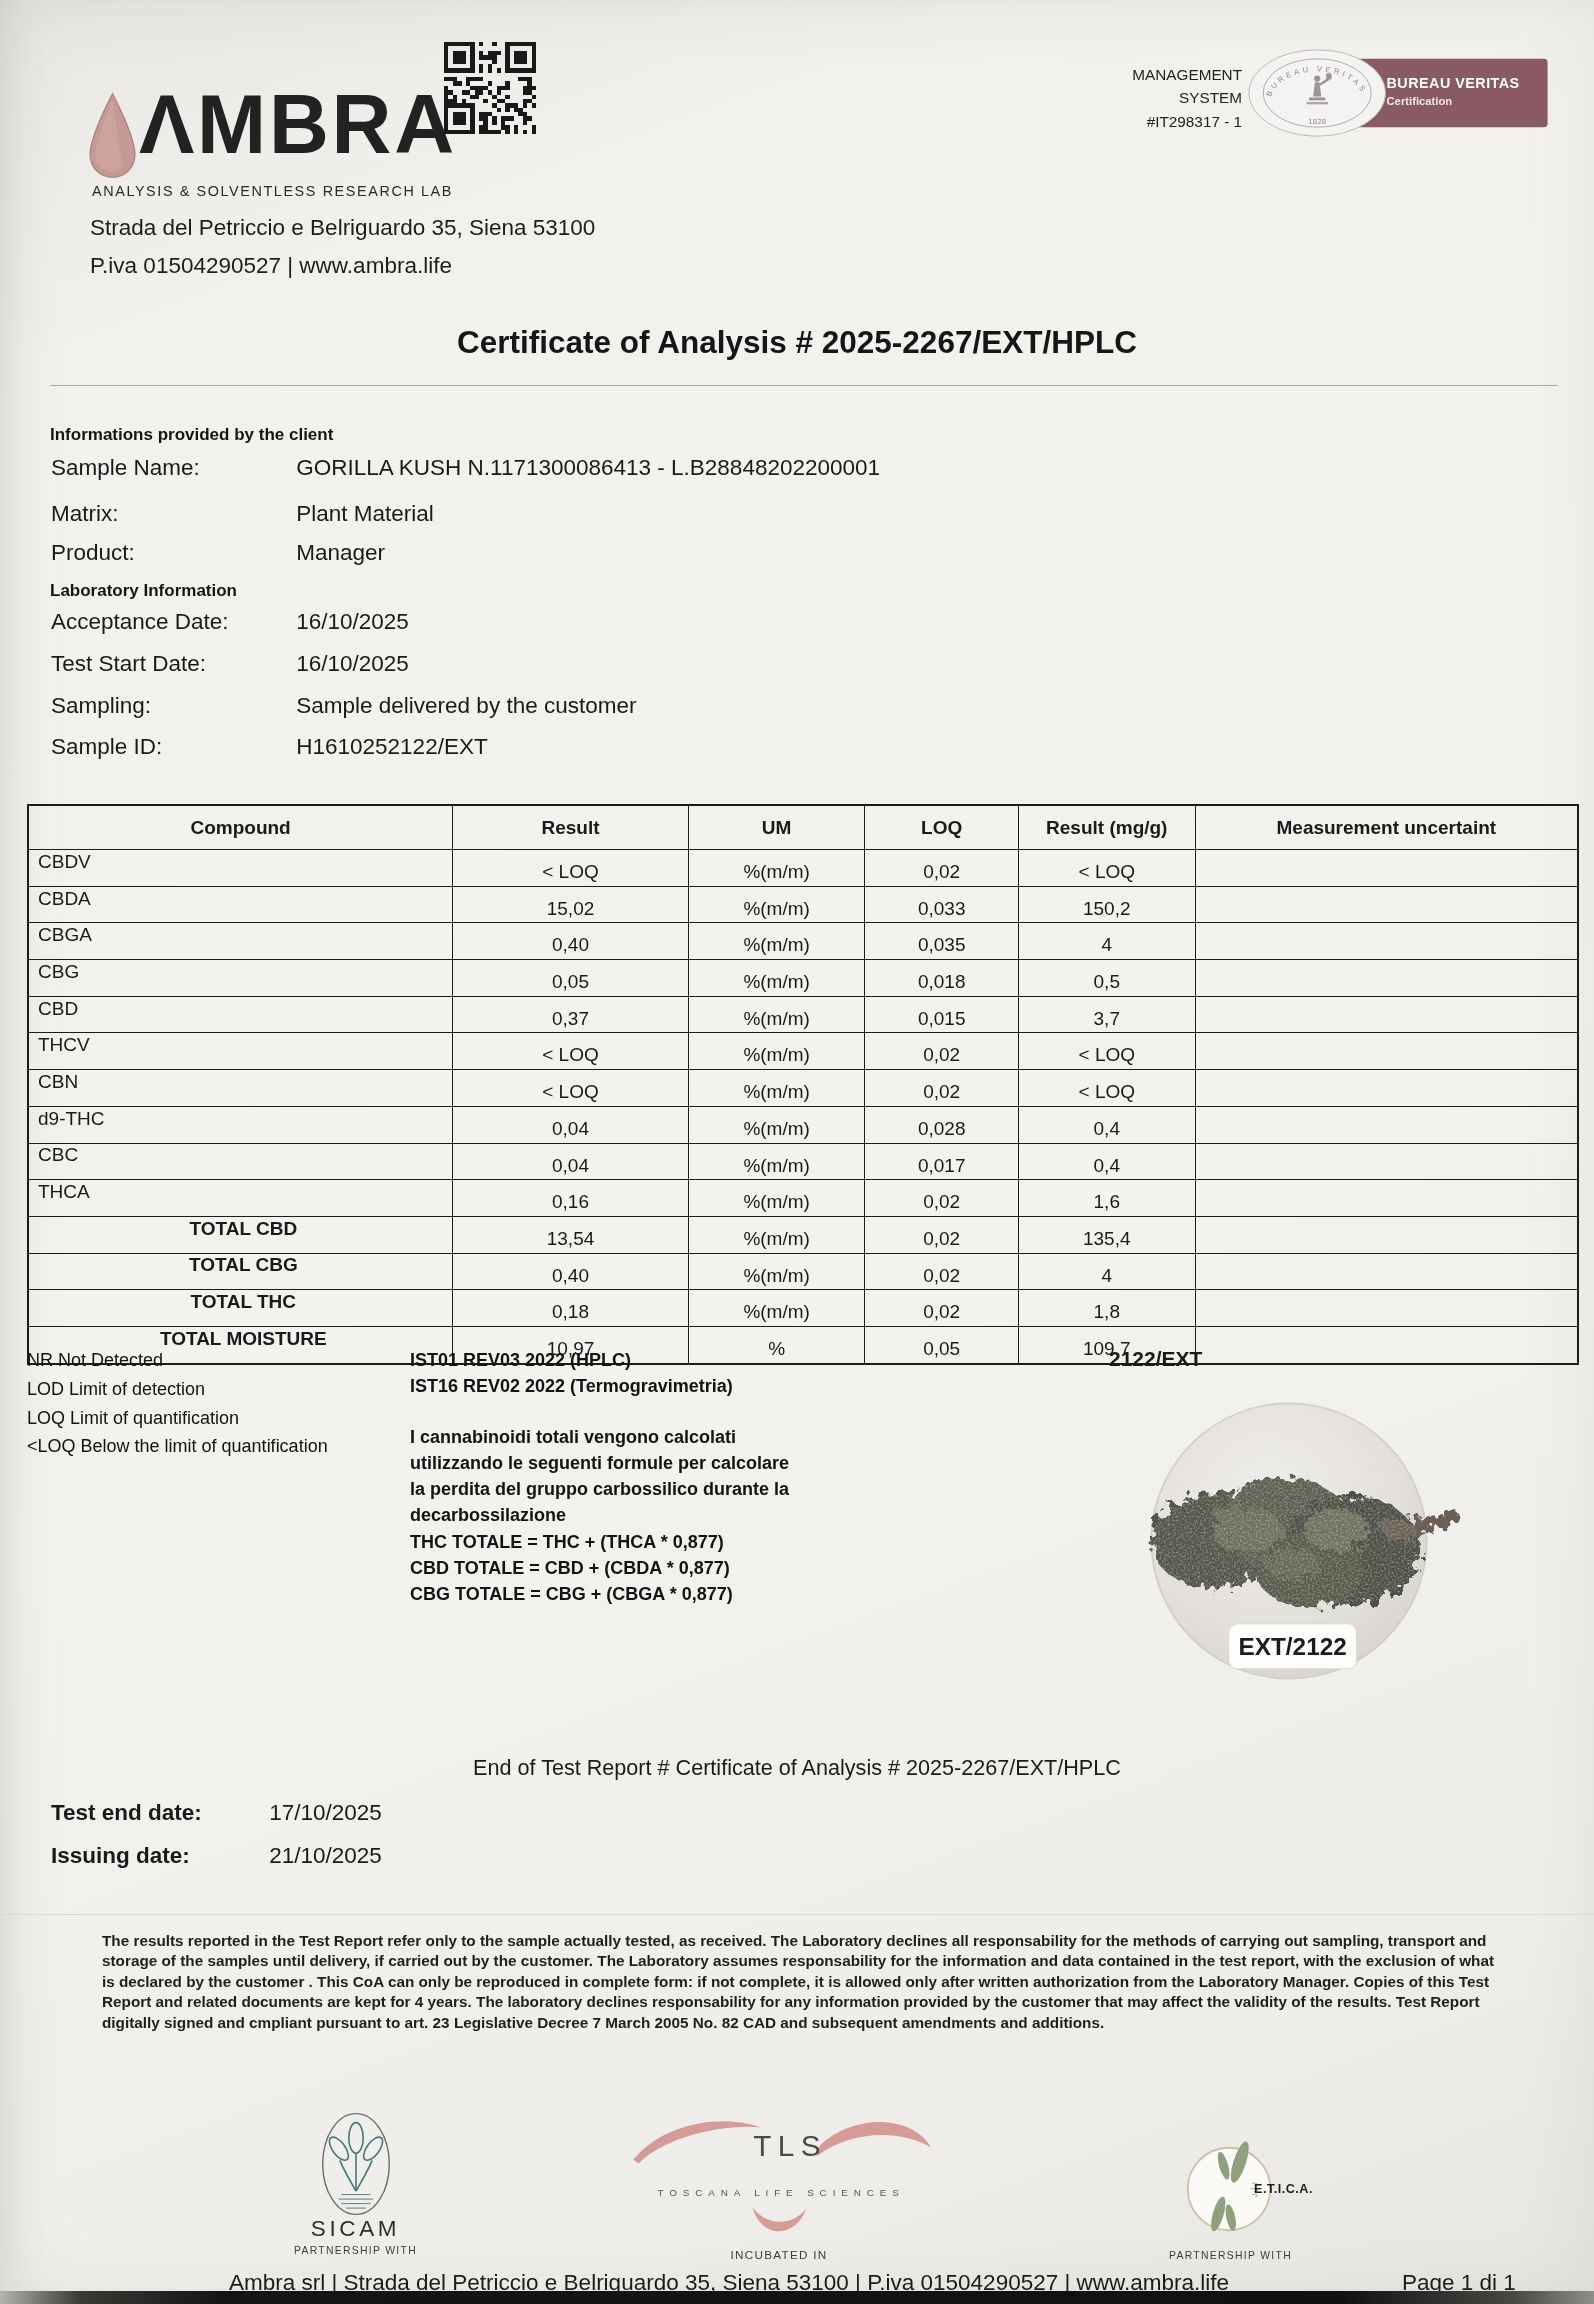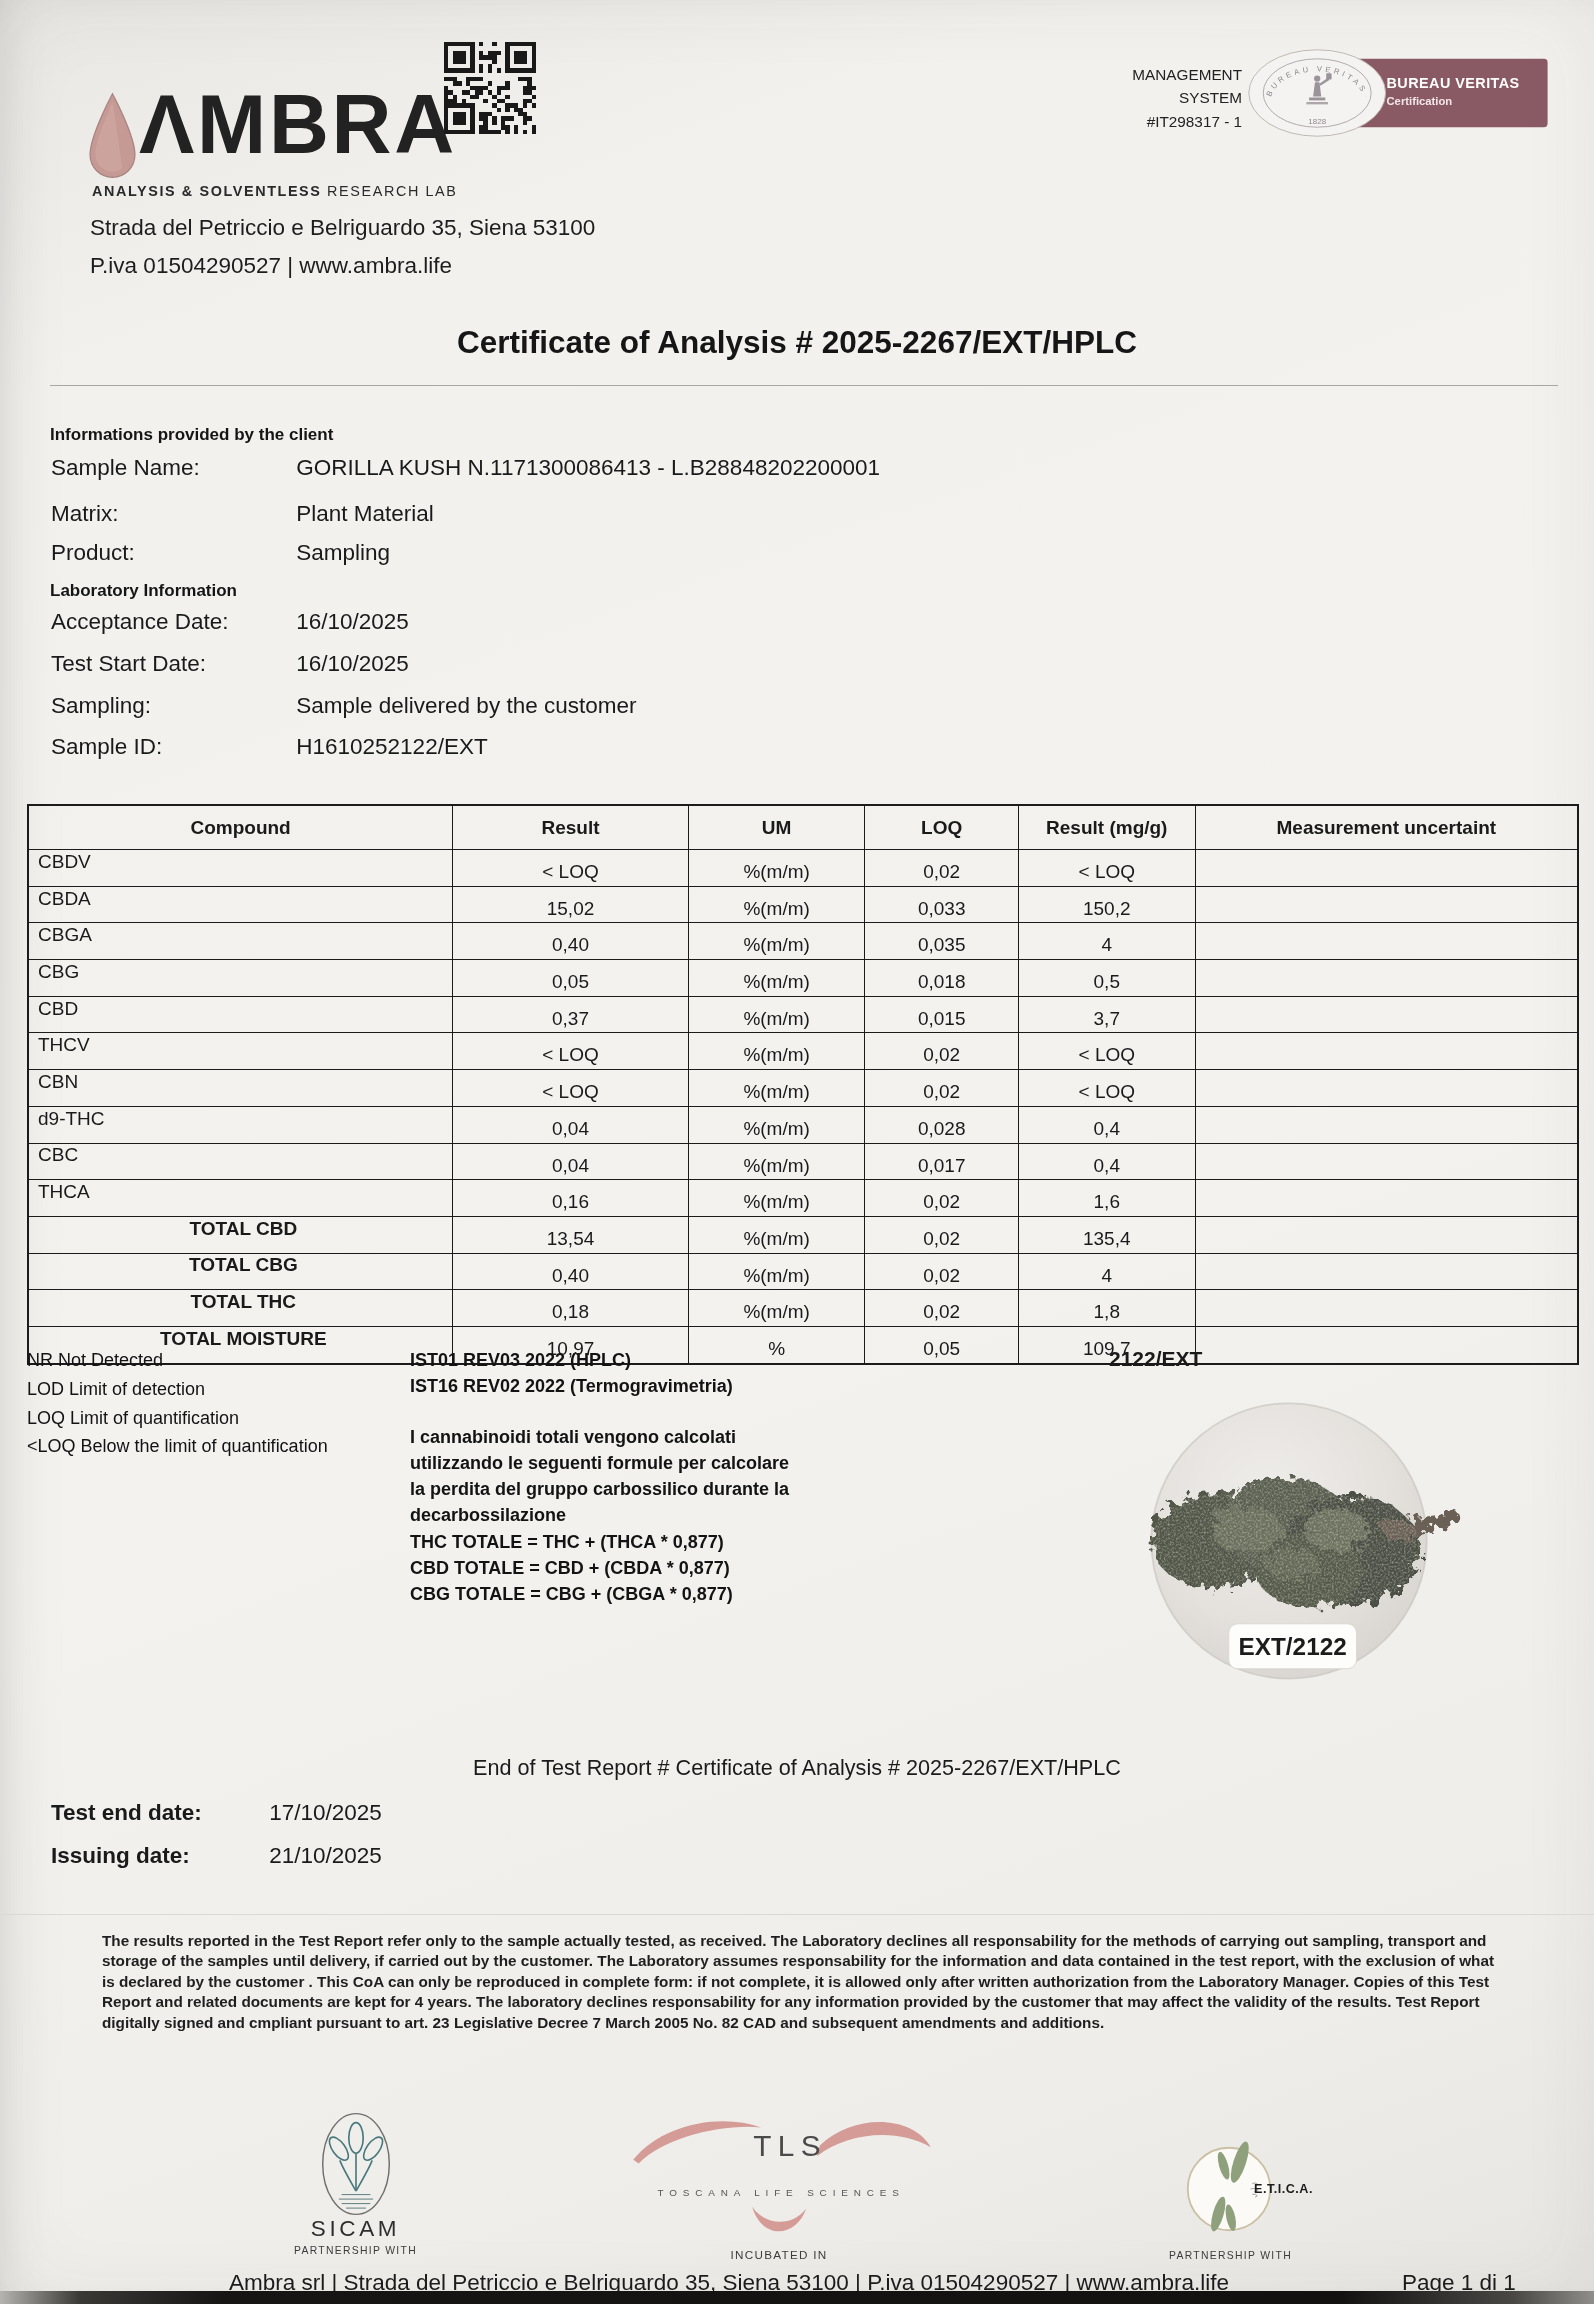--- a/index.html
+++ b/index.html
@@ -6,21 +6,21 @@
   #page{
     position:relative;width:1594px;height:2304px;overflow:hidden;
     background:linear-gradient(160deg,#e9e7e3 0%,#f3f1ee 14%,#f4f2ef 55%,#efede9 86%,#e7e5e1 100%);
     font-family:"Liberation Sans",sans-serif;color:#1a1a1a;
     box-shadow:inset 0 0 81px rgba(60,55,50,.07), inset 27px 0 63px -45px rgba(0,0,0,.18);
   }
   .abs{position:absolute;}
   
   .wordmark{font-size:83px;font-weight:600;letter-spacing:2.7px;color:#222;line-height:1;}
   .tagline{font-size:14.4px;letter-spacing:1.6px;color:#2a2a2a;}
-  .tagline b{font-weight:700;}
+  .tagline b{font-weight:400;}
   .addr{font-size:22.5px;color:#1d1d1d;}
   .mgmt{width:209px;text-align:right;font-size:15.3px;line-height:23.4px;color:#222;}
   
   .title{width:100%;text-align:center;font-size:31.5px;font-weight:700;color:#161616;}
   .rule{height:0.9px;background:#aaa6a1;}
   .rule2{height:0.9px;background:#dcd8d3;}
   
   .sec-title{font-size:17px;font-weight:700;color:#151515;}
   .info-row{font-size:22.5px;white-space:nowrap;}
   .info-row .lbl{display:inline-block;width:239px;}
@@ -321,21 +321,21 @@
   <div class="abs info-row" style="left:51px;top:455px">
     <span class="lbl">Sample Name:</span>
     <span class="val">GORILLA KUSH N.1171300086413 - L.B28848202200001</span>
   </div>
   <div class="abs info-row" style="left:51px;top:501px">
     <span class="lbl">Matrix:</span>
     <span class="val">Plant Material</span>
   </div>
   <div class="abs info-row" style="left:51px;top:540px">
     <span class="lbl">Product:</span>
-    <span class="val">Sampling</span>
+    <span class="val">Manager</span>
   </div>
 
   <div class="abs sec-title" style="left:50px;top:581px">Laboratory Information</div>
 
   <div class="abs info-row" style="left:51px;top:609px">
     <span class="lbl">Acceptance Date:</span>
     <span class="val">16/10/2025</span>
   </div>
   <div class="abs info-row" style="left:51px;top:651px">
     <span class="lbl">Test Start Date:</span>

